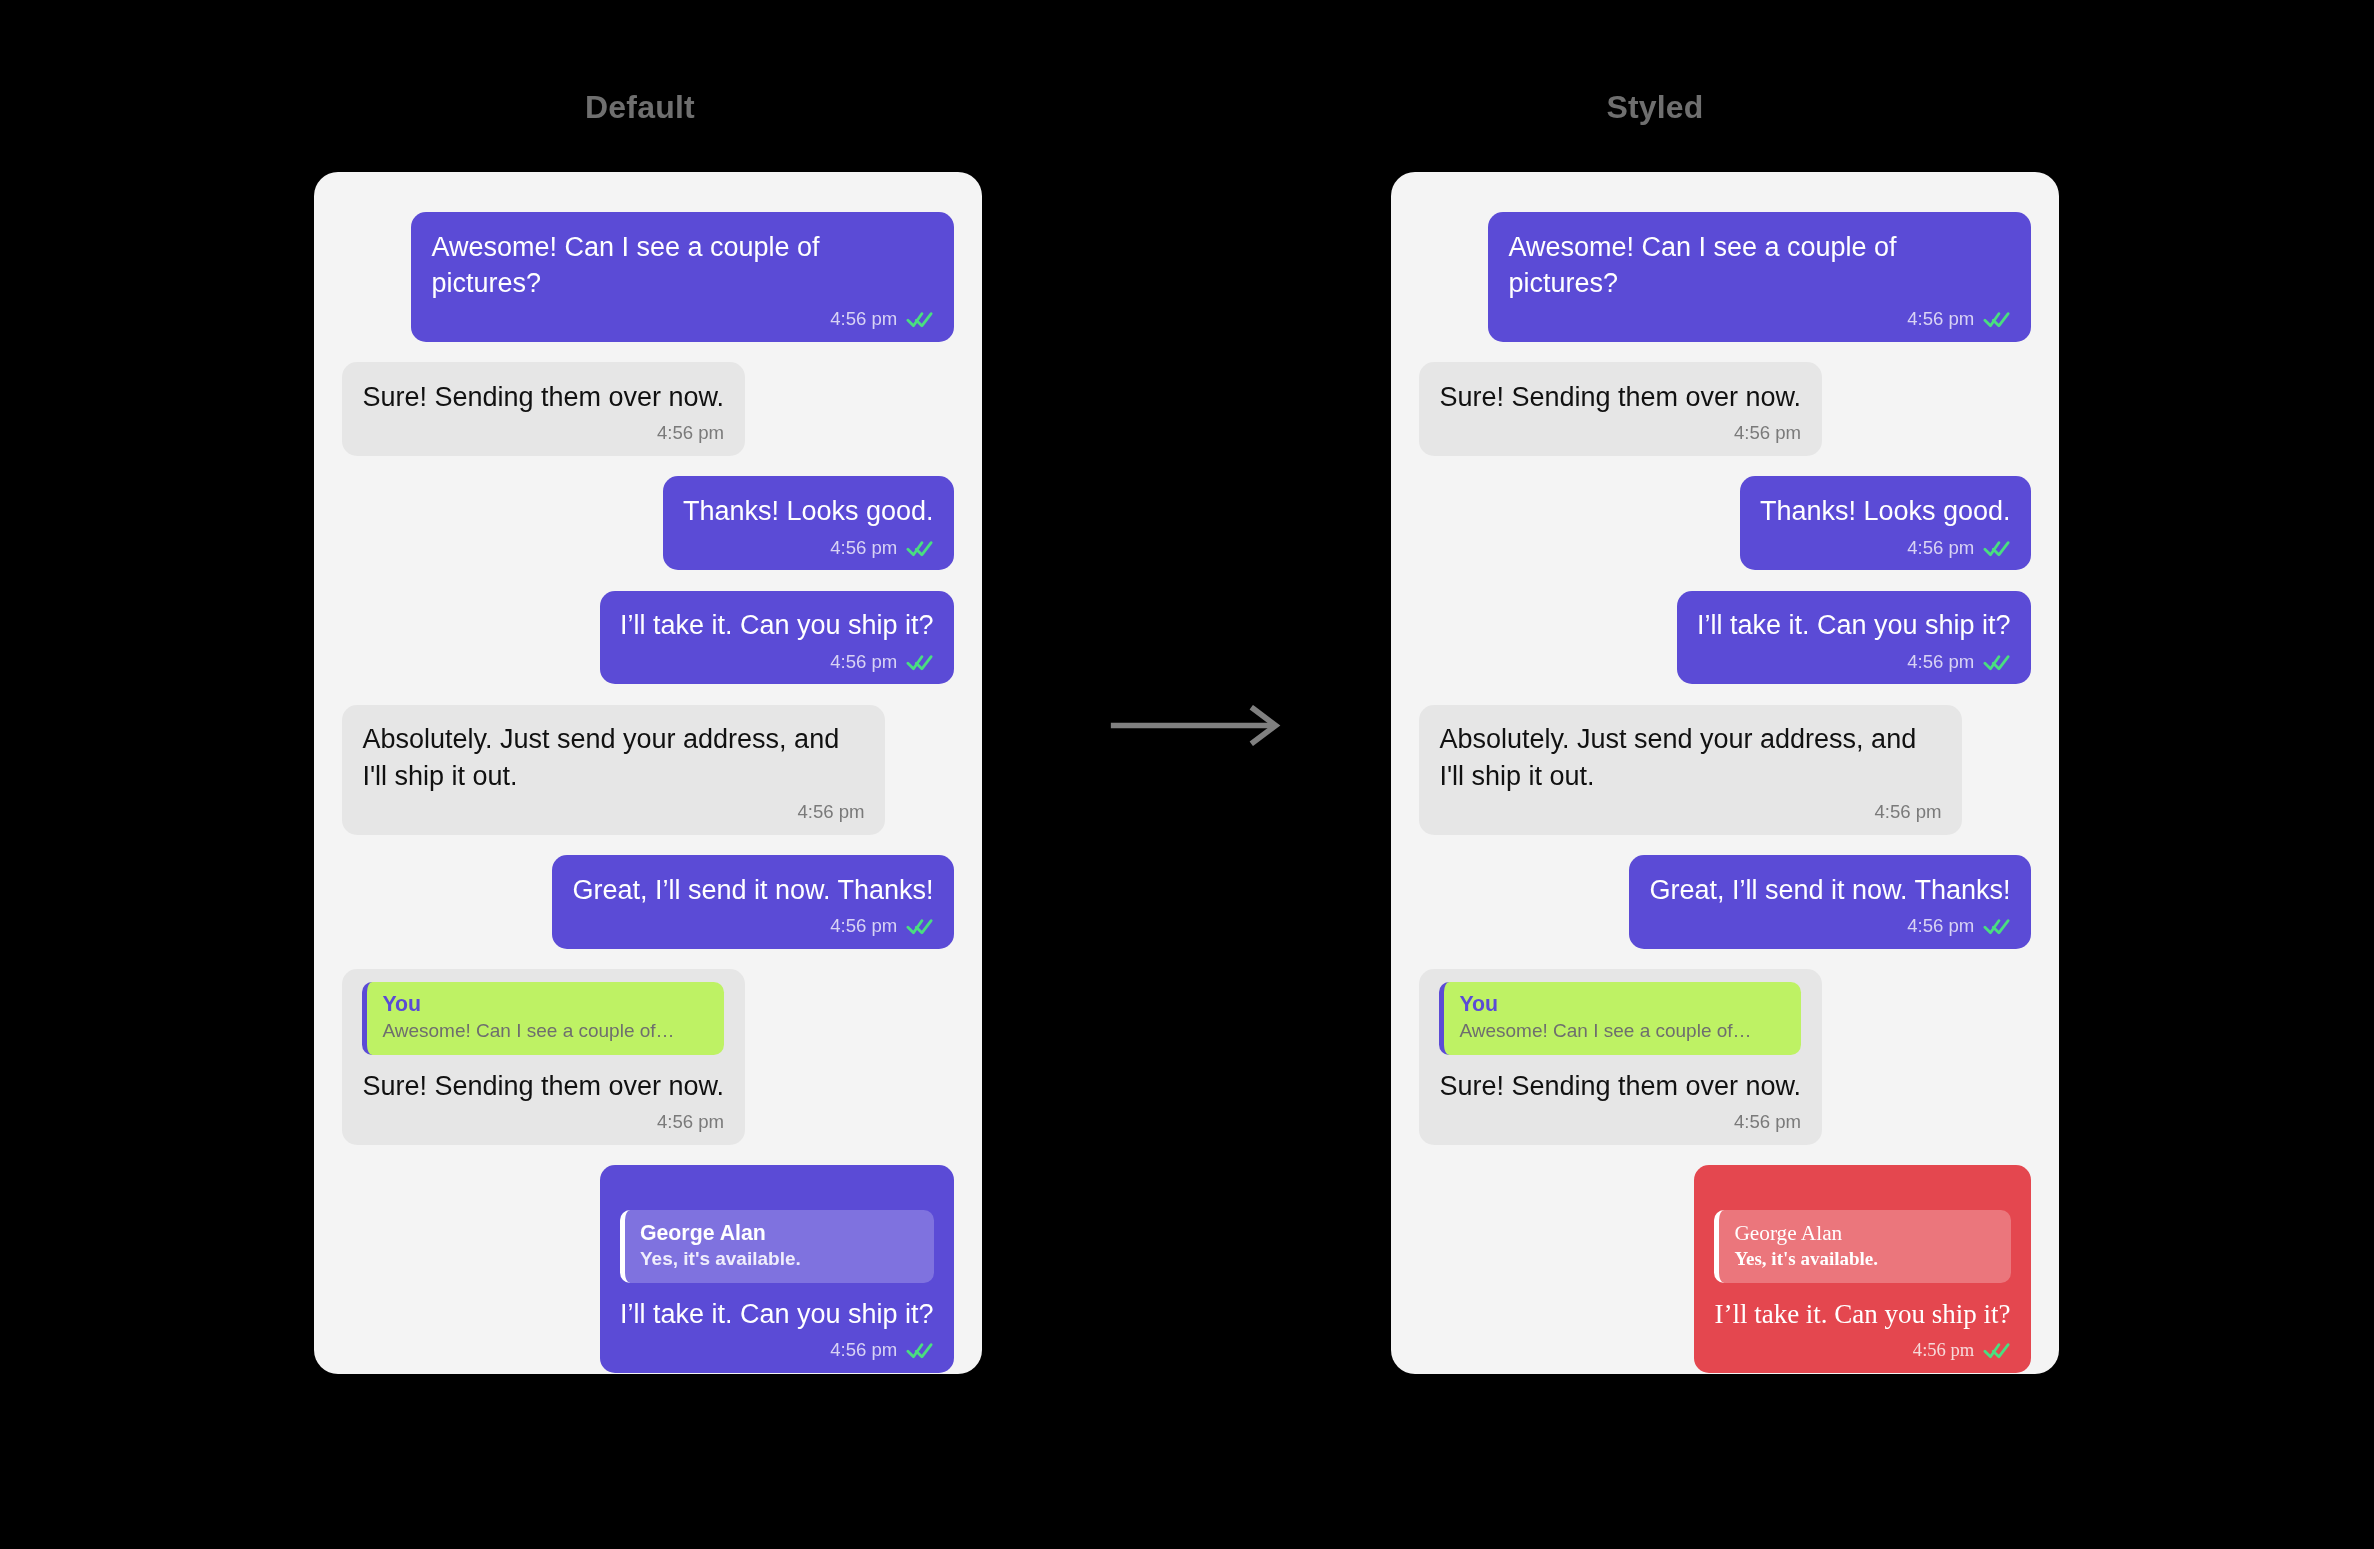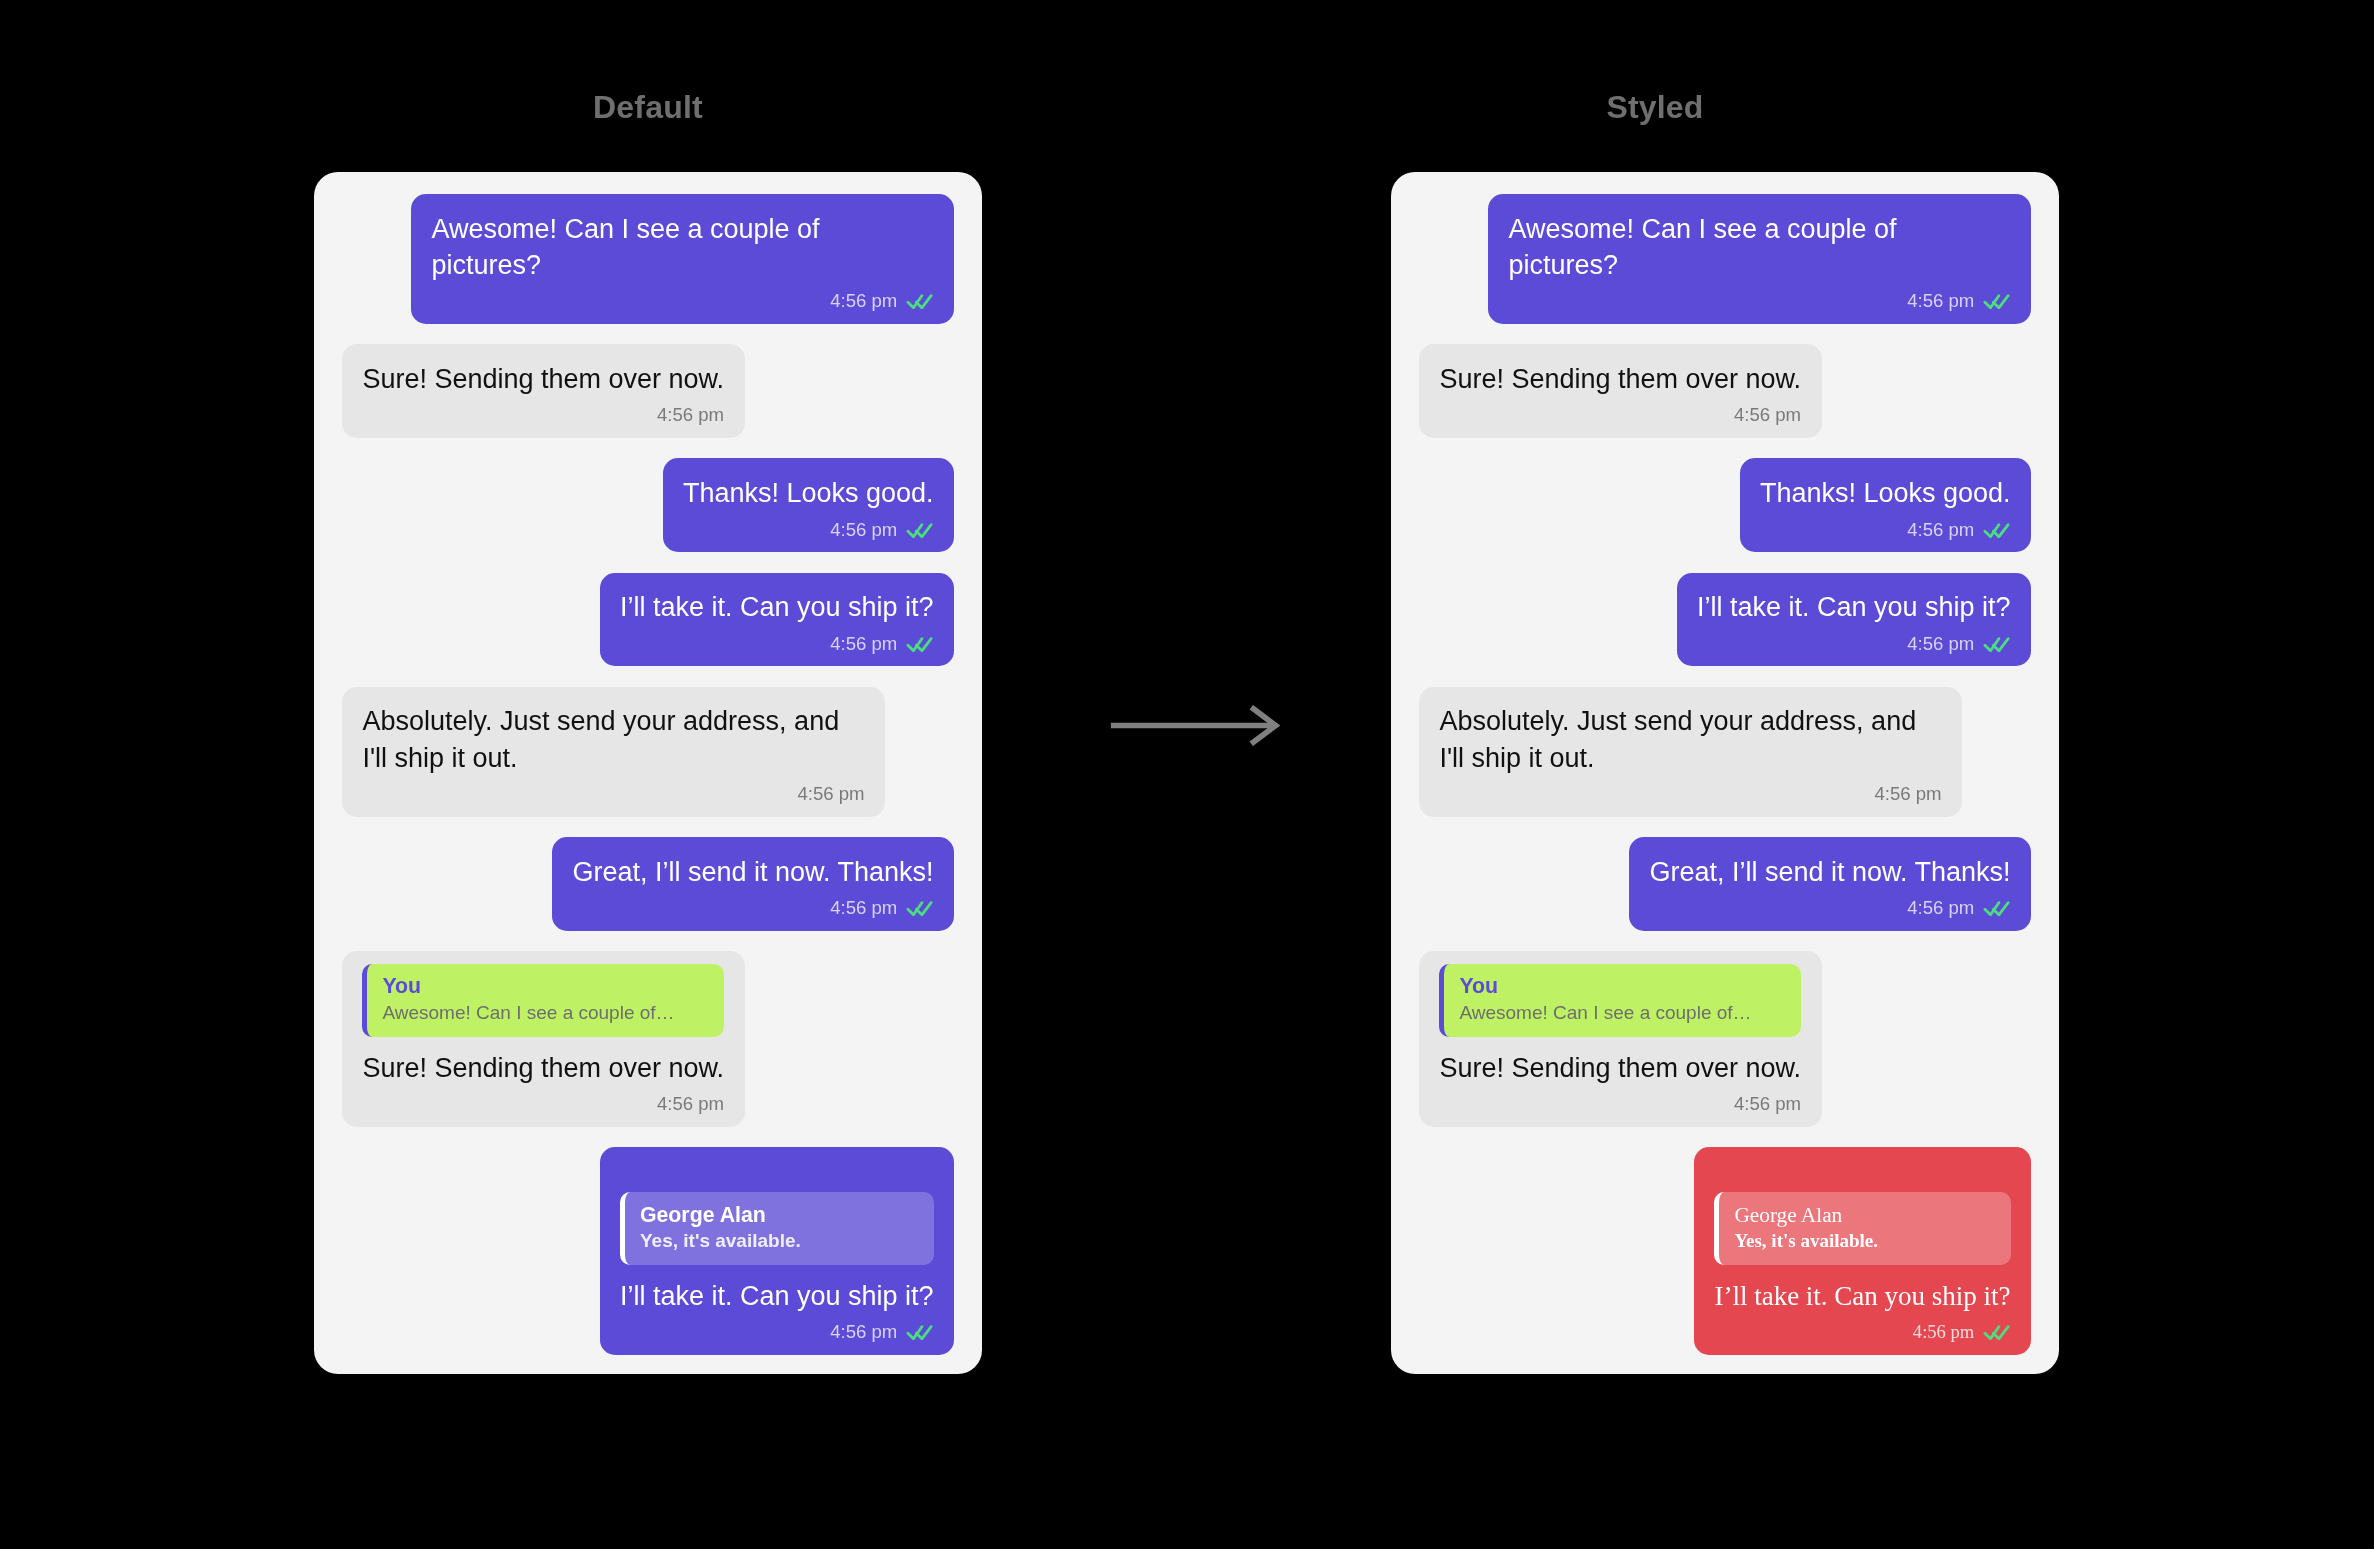--- a/index.html
+++ b/index.html
@@ -24,32 +24,32 @@
   .panel-title {
     position: absolute;
     top: 89px;
     width: 668px;
     text-align: center;
     font-size: 32px;
     font-weight: bold;
     color: #6f6f6f;
     letter-spacing: 0.2px;
   }
-  .panel-title.left  { left: 314px; }
+  .panel-title.left  { left: 306px; }
   .panel-title.right { left: 1321px; }
 
   
   .panel {
     position: absolute;
     top: 172px;
     width: 668px;
     height: 1202px;
     background: #f4f4f4;
     border-radius: 24px;
-    padding: 22px 28px;
+    padding: 40px 28px;
     display: flex;
     flex-direction: column;
     gap: 20.4px;
     overflow: hidden;
   }
   .panel.left  { left: 314px; }
   .panel.right { left: 1391px; }
 
   
   .row { display: flex; width: 100%; }

